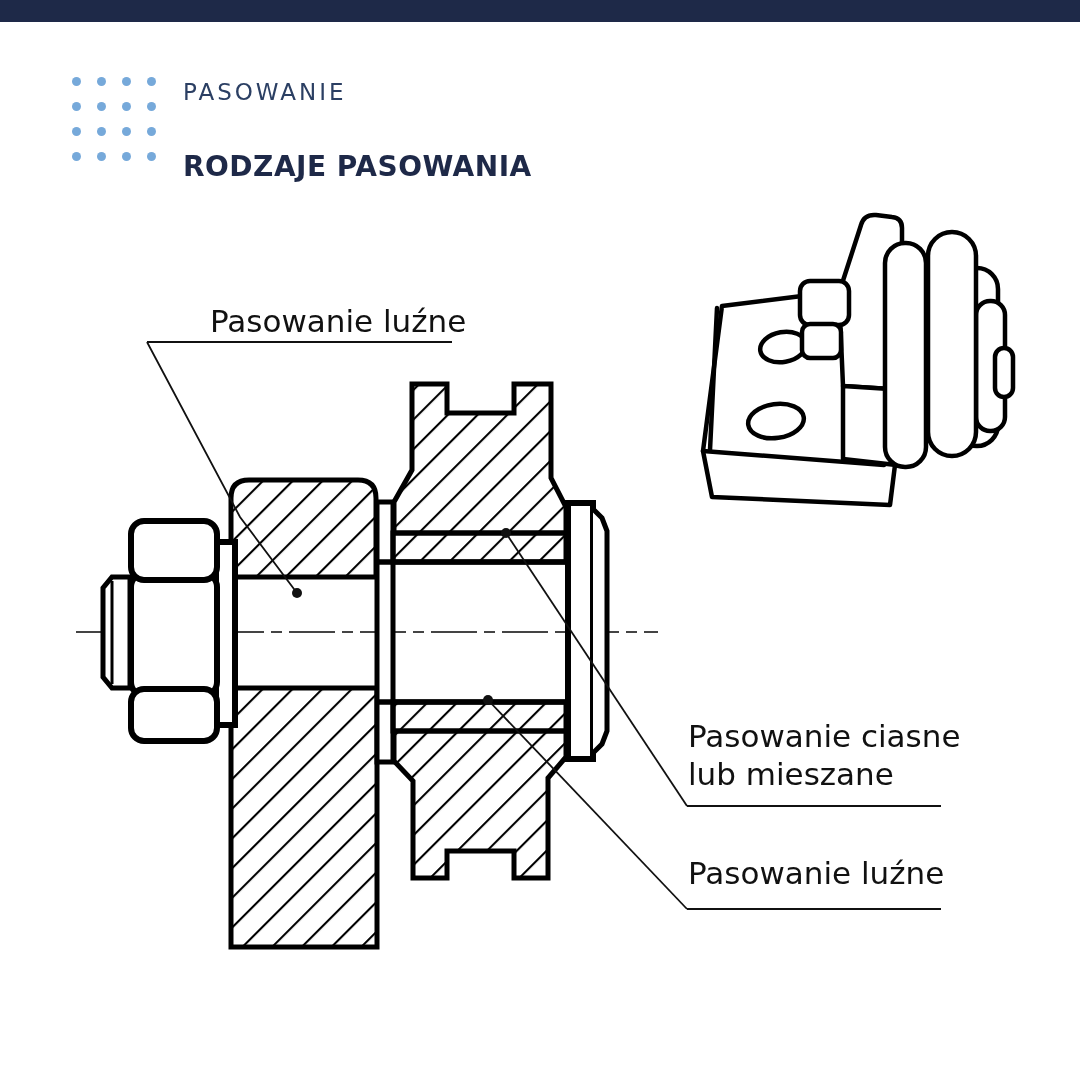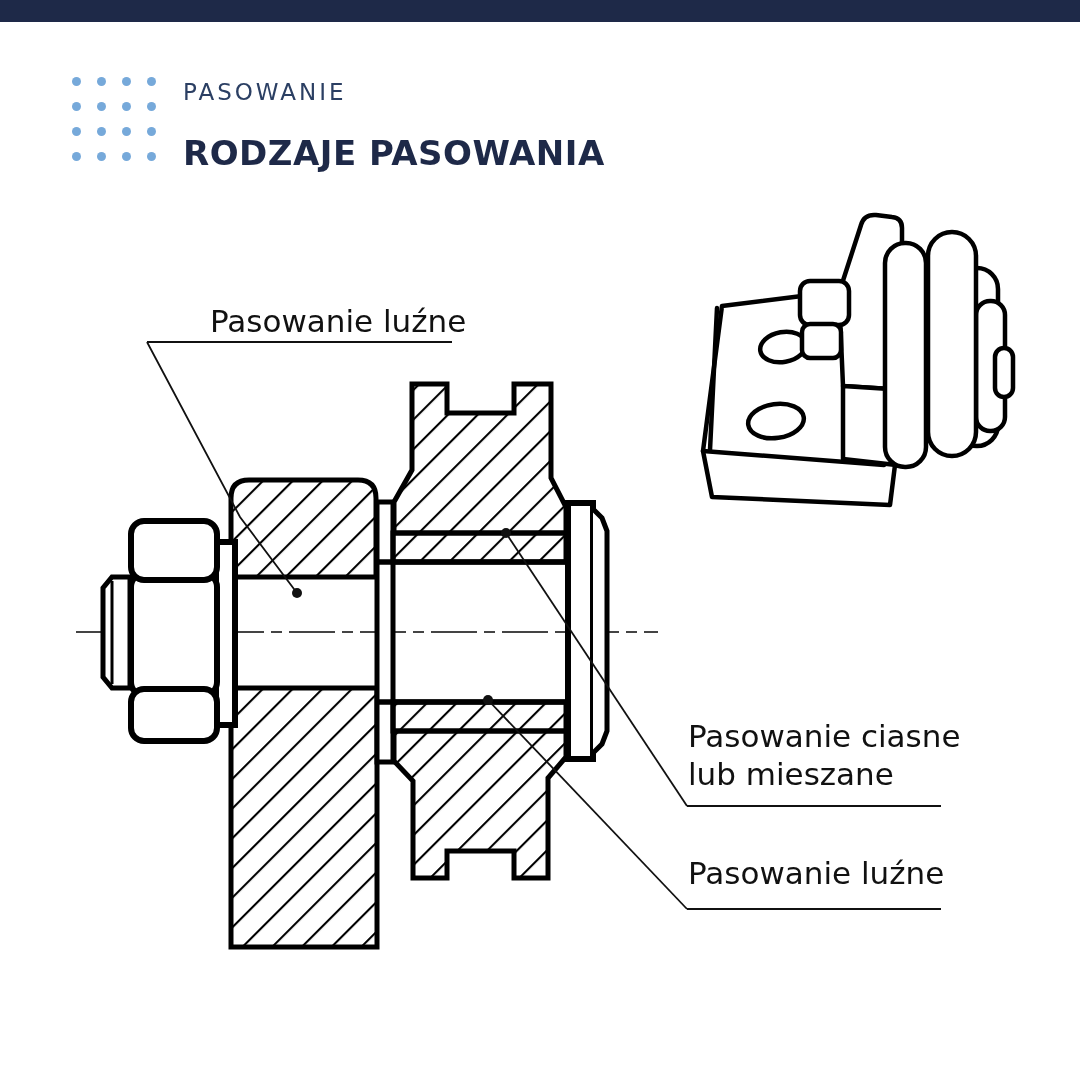--- a/index.html
+++ b/index.html
@@ -14,21 +14,21 @@
     position:absolute;left:72px;top:77px;width:88px;height:84px;
     display:grid;grid-template-columns:repeat(4,9px);grid-template-rows:repeat(4,9px);
     column-gap:16px;row-gap:16px;
   }
   .dots i{display:block;width:9px;height:9px;border-radius:50%;background:#76a9da;}
   .category{
     position:absolute;left:183px;top:79px;font-size:23px;letter-spacing:3px;
     color:#2b3f63;font-weight:400;
   }
   .heading{
-    position:absolute;left:183px;top:133px;font-size:34px;letter-spacing:0.5px;
+    position:absolute;left:183px;top:150px;font-size:28px;letter-spacing:0.5px;
     color:#1e2948;font-weight:bold;
   }
   svg{position:absolute;left:0;top:0;}
   svg text{font-family:"DejaVu Sans","Liberation Sans",sans-serif;fill:#111111;font-size:31px;}
   .outline{fill:#ffffff;stroke:#000000;stroke-width:5;}
   .hatched{fill:url(#hatch);stroke:#000000;stroke-width:5;}
   .thick{stroke:#000000;stroke-width:5.5;fill:none;}
   .nutline{fill:#ffffff;stroke:#000000;stroke-width:6;}
   .leader{stroke:#111111;stroke-width:1.8;fill:none;}
   .underline{stroke:#111111;stroke-width:2;fill:none;}

